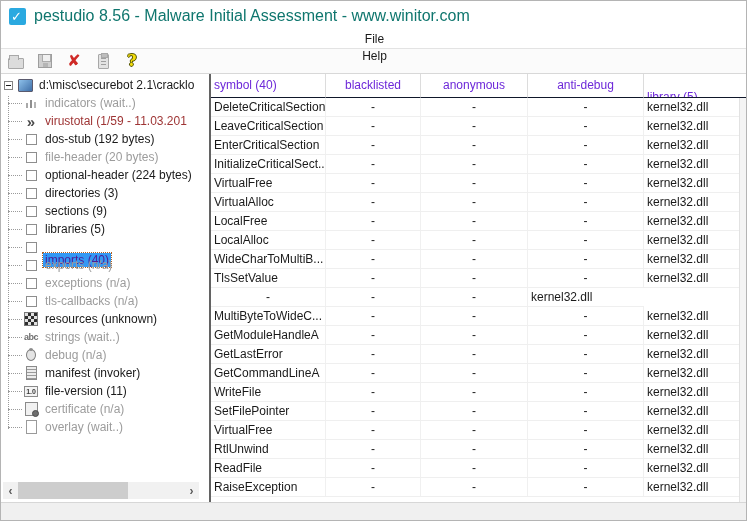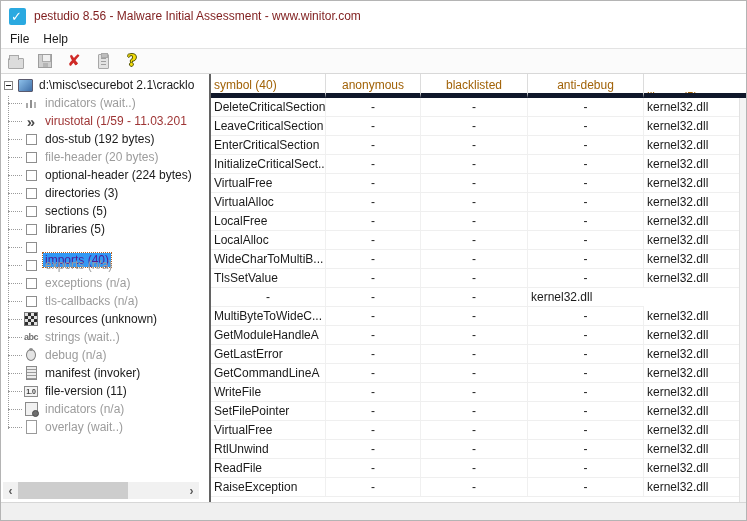--- a/index.html
+++ b/index.html
@@ -5,24 +5,24 @@
   * { margin:0; padding:0; box-sizing:border-box; }
   html,body { background:#e8e8e8; }
   body { font-family:"Liberation Sans","DejaVu Sans",sans-serif; font-size:12px; color:#1a1a1a; }
 
   .window { position:relative; width:747px; height:521px; background:#fff; border:1px solid #b4b4b4; overflow:hidden; }
 
   
   .titlebar { height:30px; display:flex; align-items:center; background:#fff; }
   .appicon { width:17px; height:17px; margin:0 8px 0 8px; background:var(--brand,#2aa9e0); border-radius:2px; position:relative; flex:none; }
   .appicon::before { content:"✓"; position:absolute; left:2px; top:0px; color:#fff; font-weight:bold; font-size:13px; line-height:17px; }
-  .title-text { font-size:12px; color:#7f1d1d; white-space:nowrap; }
-
-  
-  .menubar { height:17px; display:flex; align-items:center; padding-left:2px; background:#fff; }
+  .title-text { font-size:16px; color:#0f766e; white-space:nowrap; }
+
+  
+  .menubar { height:17px; display:flex; align-items:center; padding-left:2px; background:#fff;flex-direction:column; }
   .menu-item { padding:0 7px; line-height:17px; cursor:default; }
 
   
   .toolbar { height:26px; display:flex; align-items:center; gap:9px; padding-left:5px;
              border-top:1px solid #e3e3e3; border-bottom:1px solid #d8d8d8; background:#fbfbfb; }
   .tbtn { width:20px; height:20px; display:flex; align-items:center; justify-content:center; }
   .ticon { position:relative; display:inline-block; }
   .i-open-file { width:16px; height:11px; background:#dcdcdc; border:1px solid #a8a8a8; border-radius:1px; margin-top:4px; }
   .i-open-file::before { content:""; position:absolute; top:-4px; left:0; width:8px; height:4px; background:#dcdcdc; border:1px solid #a8a8a8; border-bottom:none; }
   .i-save { width:14px; height:14px; background:#cfcfcf; border:1px solid #9e9e9e; }
@@ -82,21 +82,21 @@
   .hs-thumb { position:absolute; left:0; top:0; width:110px; height:17px; background:#cdcdcd; }
 
   
   .splitter { width:8px; flex:none; background:#fff; position:relative; }
   .splitter::after { content:""; position:absolute; right:0; top:0; bottom:0; width:2px; background:#636363; }
 
   
   .tablepanel { flex:1; position:relative; overflow:hidden; }
   .thead, .trow { display:grid; grid-template-columns:115px 95px 107px 116px 1fr; }
   .thead { height:24px; }
-  .hcell { line-height:23px; border-bottom:5px solid #0f172a; border-right:1px solid #dcdcdc; padding:0 3px; white-space:nowrap; overflow:hidden; color:#a16207; }
+  .hcell { line-height:23px; border-bottom:1px solid #0f172a; border-right:1px solid #dcdcdc; padding:0 3px; white-space:nowrap; overflow:hidden; color:#6d28d9; }
   .hcell:last-child { border-right:none;margin-top:12px; }
   .trow { height:19px; }
   .cell { line-height:18px; border-bottom:1px solid #efefef; border-right:1px solid #f0f0f0; padding:0 3px; white-space:nowrap; overflow:hidden; }
   .cell:last-child { border-right:none; }
   .left { text-align:left; }
   .center { text-align:center; }
   .vtrack { position:absolute; right:0; top:24px; bottom:0; width:7px; background:#f4f4f4; border-left:1px solid #e2e2e2; }
 
   
   .statusbar { position:absolute; left:0; right:0; bottom:0; height:18px; background:#f0f0f0; border-top:1px solid #d7d7d7; }
@@ -169,21 +169,21 @@
             <span class="tlabel">optional-header (224 bytes)</span>
           </div>
           <div class="titem normal">
             <span class="conn"></span>
             <span class="ticn t-checkbox"></span>
             <span class="tlabel">directories (3)</span>
           </div>
           <div class="titem normal">
             <span class="conn"></span>
             <span class="ticn t-checkbox"></span>
-            <span class="tlabel">sections (5)</span>
+            <span class="tlabel">sections (9)</span>
           </div>
           <div class="titem normal">
             <span class="conn"></span>
             <span class="ticn t-checkbox"></span>
             <span class="tlabel">libraries (5)</span>
           </div>
           <div class="titem selected">
             <span class="conn"></span>
             <span class="ticn t-checkbox"></span>
             <span class="tlabel">imports (40)</span>
@@ -224,21 +224,21 @@
             <span class="tlabel">manifest (invoker)</span>
           </div>
           <div class="titem normal">
             <span class="conn"></span>
             <span class="ticn t-fileversion"></span>
             <span class="tlabel">file-version (11)</span>
           </div>
           <div class="titem dim">
             <span class="conn"></span>
             <span class="ticn t-certificate"></span>
-            <span class="tlabel">indicators (n/a)</span>
+            <span class="tlabel">certificate (n/a)</span>
           </div>
           <div class="titem dim">
             <span class="conn"></span>
             <span class="ticn t-overlay"></span>
             <span class="tlabel">overlay (wait..)</span>
           </div>
         </div>
       <div class="hscroll">
         <span class="hs-arrow">‹</span>
         <span class="hs-track">
@@ -246,22 +246,22 @@
         </span>
         <span class="hs-arrow">›</span>
       </div>
     </div>
 
     <div class="splitter"></div>
 
     <div class="tablepanel">
       <div class="thead">
           <div class="hcell left">symbol (40)</div>
+          <div class="hcell center">blacklisted</div>
           <div class="hcell center">anonymous</div>
-          <div class="hcell center">blacklisted</div>
           <div class="hcell center">anti-debug</div>
           <div class="hcell left">library (5)</div>
         </div>
       <div class="tbody">
           <div class="trow">
             <div class="cell left">DeleteCriticalSection</div>
             <div class="cell center">-</div>
             <div class="cell center">-</div>
             <div class="cell center">-</div>
             <div class="cell left">kernel32.dll</div>

